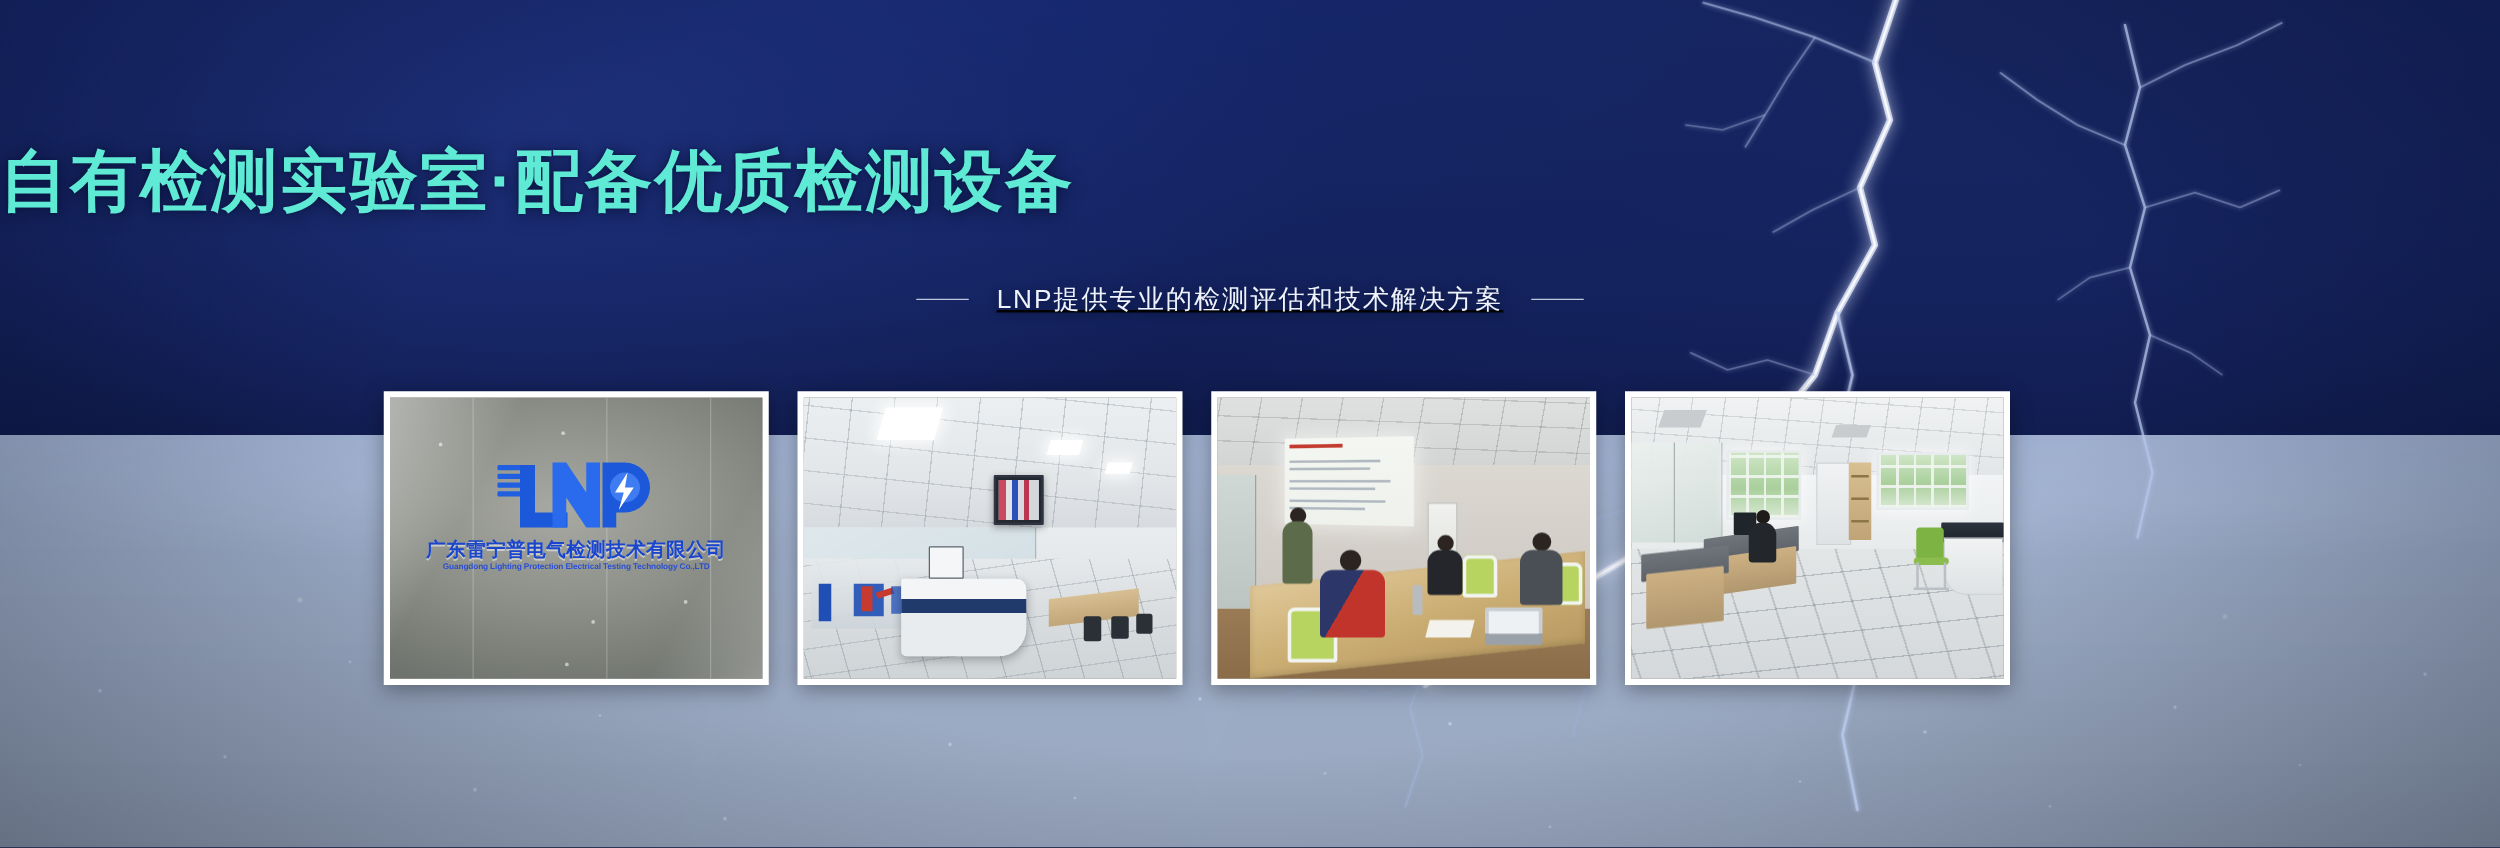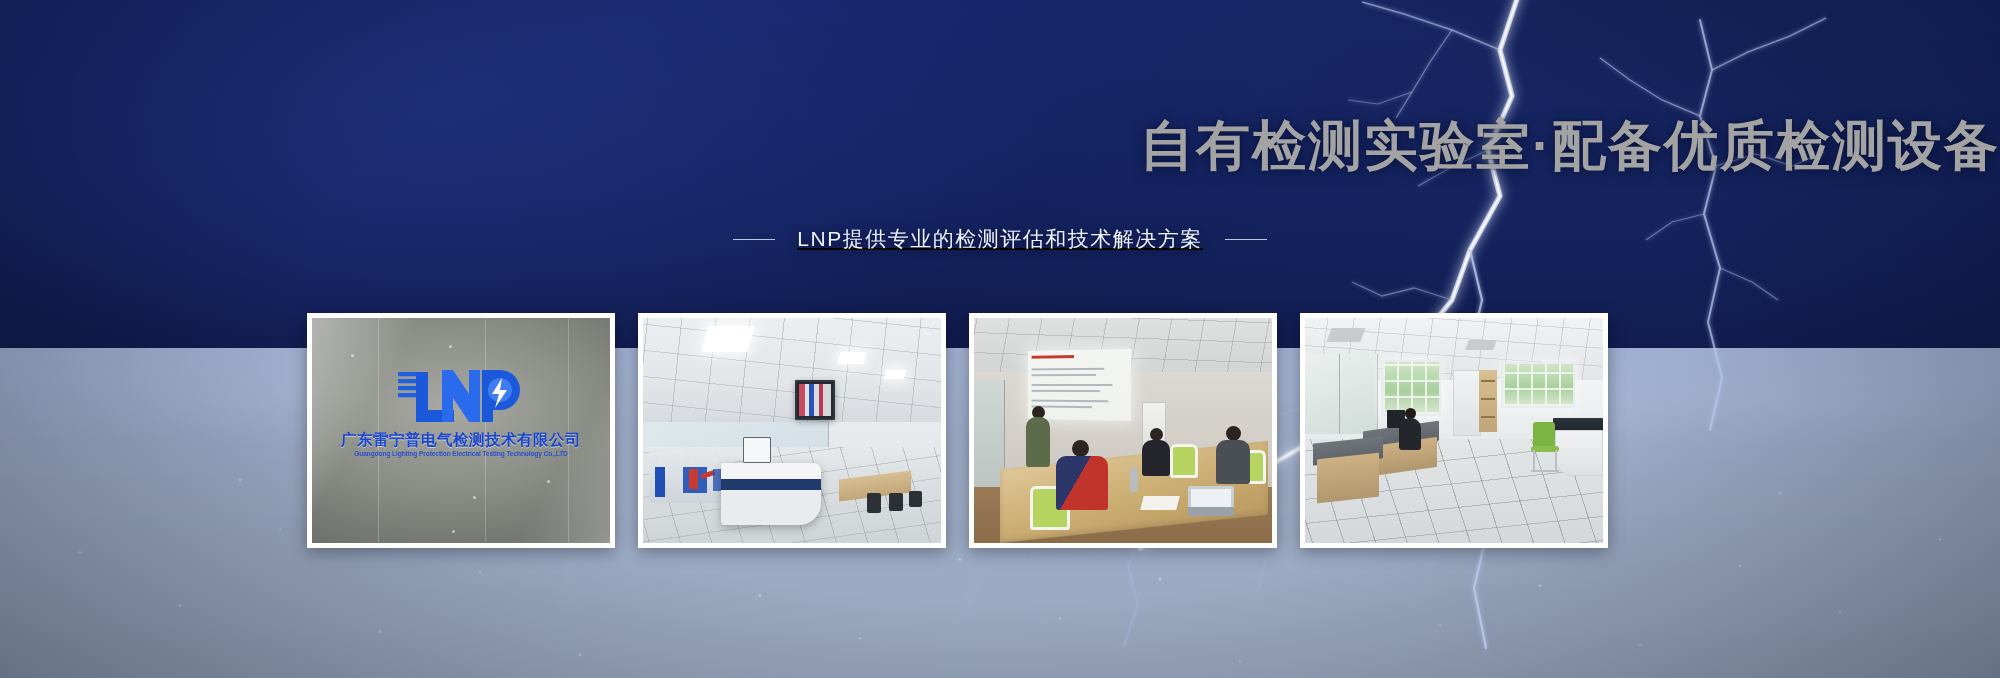--- a/index.html
+++ b/index.html
@@ -87,24 +87,24 @@
     background:radial-gradient(ellipse 1500px 700px at 50% 42%, rgba(0,0,0,0) 45%, rgba(2,5,16,.45) 100%);
   }
 
   
   .lightning{position:absolute;inset:0;pointer-events:none;}
   .lightning svg{display:block;width:2000px;height:678px;}
 
   
   .headline{
     position:absolute;left:0;right:0;top:118px;
-    text-align:right;
+    text-align:left;
     font-size:54px;line-height:1;
     font-weight:bold;
-    color:#a3a3a3;
+    color:#5eead4;
     letter-spacing:2px;
     text-shadow:0 2px 14px rgba(6,14,48,.75), 0 0 3px rgba(10,20,60,.6);
     white-space:nowrap;
   }
   .subline{
     position:absolute;left:0;right:0;top:225px;
     display:flex;align-items:center;justify-content:center;gap:22px;
     white-space:nowrap;
     text-decoration:underline;
   }

